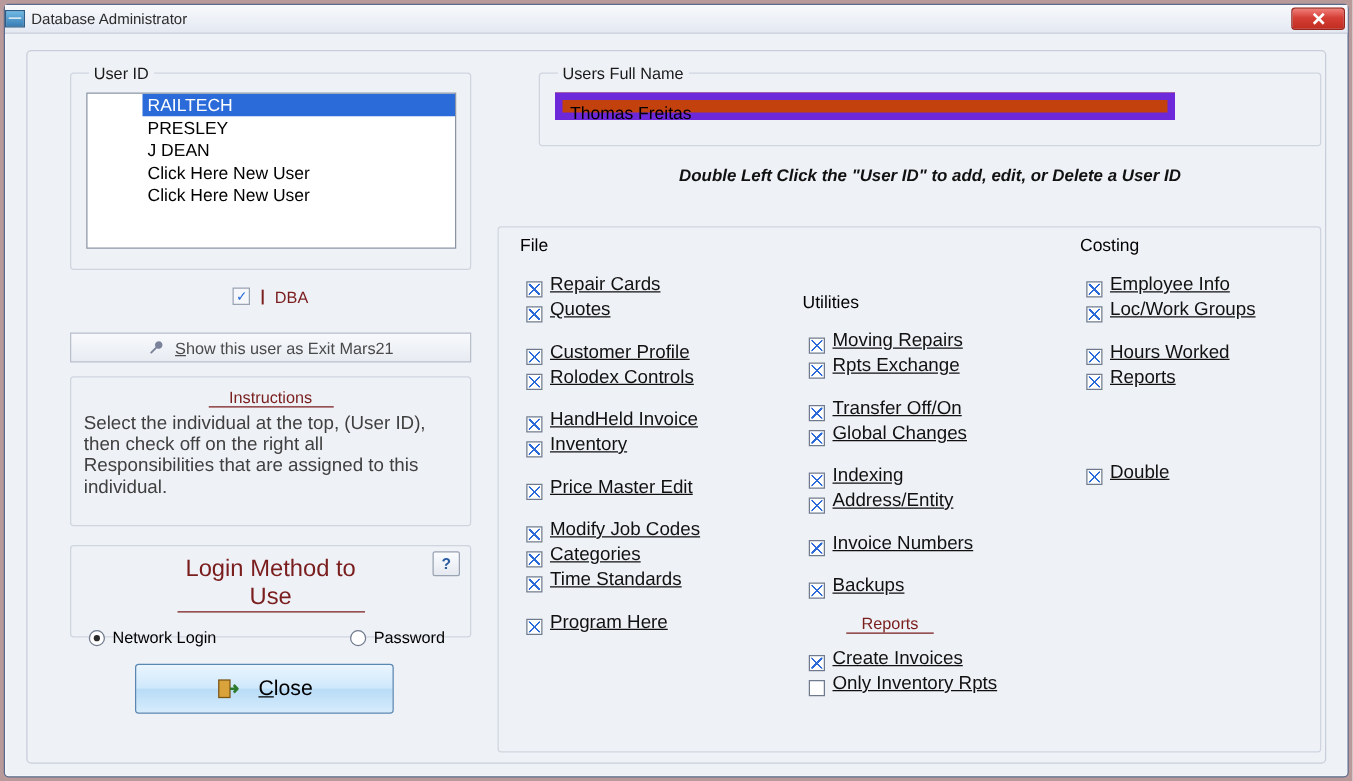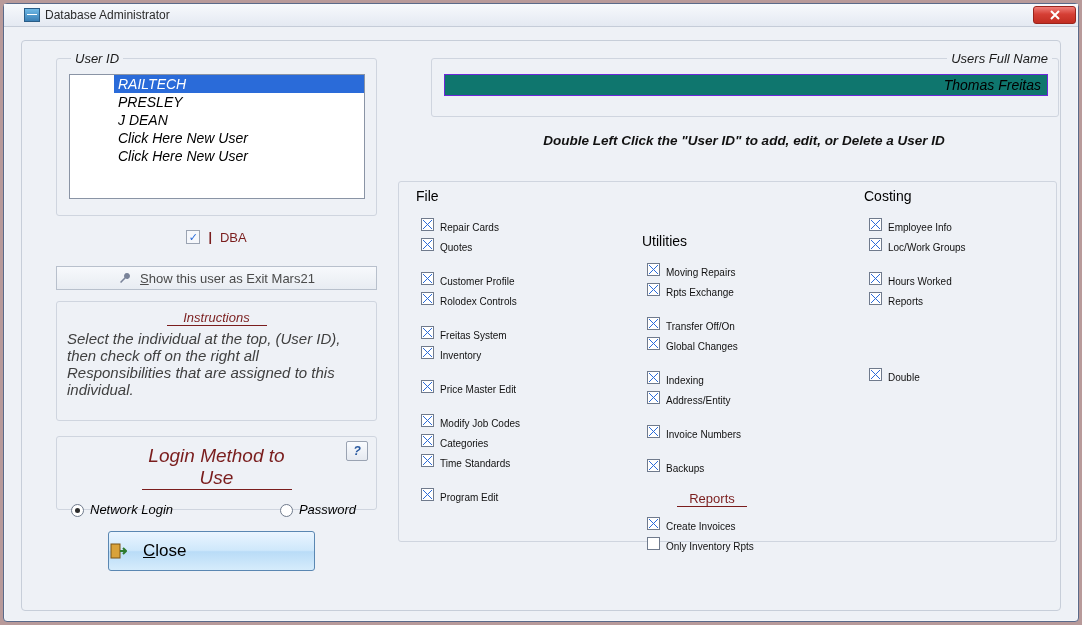--- a/index.html
+++ b/index.html
@@ -22,21 +22,21 @@
     border-radius: 4px;
     box-shadow: 0 0 0 1px rgba(255,255,255,0.35) inset;
   }
 
   .titlebar {
     height: 23px;
     background: linear-gradient(#f7f9fc,#e4e9f2);
     border-bottom: 1px solid #c5ccd8;
     display: flex;
     align-items: center;
-    padding: 0 2px 0 20px;
+    padding: 0 2px 0 0;
   }
   .titlebar .app-icon {
     width: 16px; height: 14px;
     margin-right: 5px;
     display: inline-block;
     background: linear-gradient(#6fb9e6,#3a7fb5);
     border: 1px solid #2a5d87;
     position: relative;
   }
   .titlebar .app-icon::after{
@@ -63,21 +63,20 @@
     border-radius: 4px;
   }
 
   fieldset.groupbox {
     border: 1px solid #cfd5df;
     border-radius: 3px;
     margin: 0;
     padding: 8px 10px 10px 10px;
     background: transparent;
     position: absolute;
-    font-style: italic;
   }
   fieldset.groupbox > legend {
     font-size: 13px;
     color: #1a1a1a;
     padding: 0 4px;
     margin-left: 4px;
   }
 
   .user-id-box { left: 34px; top: 10px; width: 321px; height: 165px; }
   .user-list {
@@ -150,49 +149,49 @@
   .login-box .radio {
     width:13px; height:13px; border:1px solid #6f7a8c; border-radius:50%; display:inline-block; position:relative; background:#fff;
   }
   .login-box .radio.checked::after{ content:""; position:absolute; left:3px; top:3px; width:5px; height:5px; background:#2b2b2b; border-radius:50%; }
 
   .close-big {
     position:absolute; left: 86px; top: 490px; width: 207px; height: 40px;
     border: 1px solid #5a87b2;
     background: linear-gradient(#eaf5ff,#cfe8fb 48%,#b9dcf7 52%,#d6ecfc);
     border-radius: 3px;
-    display:flex; align-items:center; gap:16px;
+    display:flex; align-items:center; justify-content:center; gap:16px;
     font-size: 17px; color:#000;
   }
   .close-big .exit-icon { width:18px; height:18px; display:inline-block; }
   .close-big .lbl .u { text-decoration: underline; }
 
-  .fullname-box { left: 409px; top: 10px; width: 626px; height: 66px; text-align: right; }
+  .fullname-box { left: 409px; top: 10px; width: 626px; height: 66px; }
   .fullname-box .input {
-    width: 604px; height: 22px; background:#0f766e; border:1px solid #6d28d9;
+    width: 496px; height: 22px; background:#c2410c; border:6px solid #6d28d9;
     padding: 2px 6px; font-size: 14px; margin-left: 2px;
   }
 
   .hint {
     position:absolute; left: 409px; top: 92px; width: 626px; text-align:center;
     font-style: italic; font-weight: bold; font-size: 13.5px; color:#111;
   }
 
   .perm-panel {
-    position:absolute; left: 376px; top: 140px; width: 659px; height: 361px;
+    position:absolute; left: 376px; top: 140px; width: 659px; height: 421px;
     border: 1px solid #cfd5df; border-radius: 3px;
     padding-top: 6px;
   }
   .perm-col { position:absolute; top: 6px; bottom: 10px; }
   .perm-col.c1 { left: 22px; width: 200px; }
   .perm-col.c2 { left: 248px; width: 200px; margin-top: 45px; }
   .perm-col.c3 { left: 470px; width: 175px; }
   .perm-col .col-hdr { font-size: 14px; margin-bottom: 14px; margin-left: -5px; }
 
-  .cb-row { display:flex; align-items:flex-start; gap:6px; font-size:10px; color:#111; line-height:20px; }
+  .cb-row { display:flex; align-items:flex-end; gap:6px; font-size:15px; color:#111; line-height:20px;text-decoration:underline; }
   .cb {
     width:13px; height:13px; border:1px solid #6f7a8c; background:#fff;
     display:inline-flex; align-items:center; justify-content:center;
   }
   .cb.checked::after{
     content:""; width:9px; height:9px; display:block;
     background:
       linear-gradient(45deg, transparent 45%, #2a6bd9 45% 55%, transparent 55%),
       linear-gradient(-45deg, transparent 45%, #2a6bd9 45% 55%, transparent 55%);
   }
@@ -301,21 +300,21 @@
               <span class="cb checked"></span>
               <span>Customer Profile</span>
             </div>
             <div class="cb-row">
               <span class="cb checked"></span>
               <span>Rolodex Controls</span>
             </div>
             <div class="gap14"></div>
             <div class="cb-row">
               <span class="cb checked"></span>
-              <span>Freitas System</span>
+              <span>HandHeld Invoice</span>
             </div>
             <div class="cb-row">
               <span class="cb checked"></span>
               <span>Inventory</span>
             </div>
             <div class="gap14"></div>
             <div class="cb-row">
               <span class="cb checked"></span>
               <span>Price Master Edit</span>
             </div>
@@ -328,21 +327,21 @@
               <span class="cb checked"></span>
               <span>Categories</span>
             </div>
             <div class="cb-row">
               <span class="cb checked"></span>
               <span>Time Standards</span>
             </div>
             <div class="gap14"></div>
             <div class="cb-row">
               <span class="cb checked"></span>
-              <span>Program Edit</span>
+              <span>Program Here</span>
             </div>
           </div>
       </div>
 
       <div class="perm-col c2">
         <div class="col-hdr">Utilities</div>
         <div id="util-groups">
             <div class="cb-row">
               <span class="cb checked"></span>
               <span>Moving Repairs</span>

